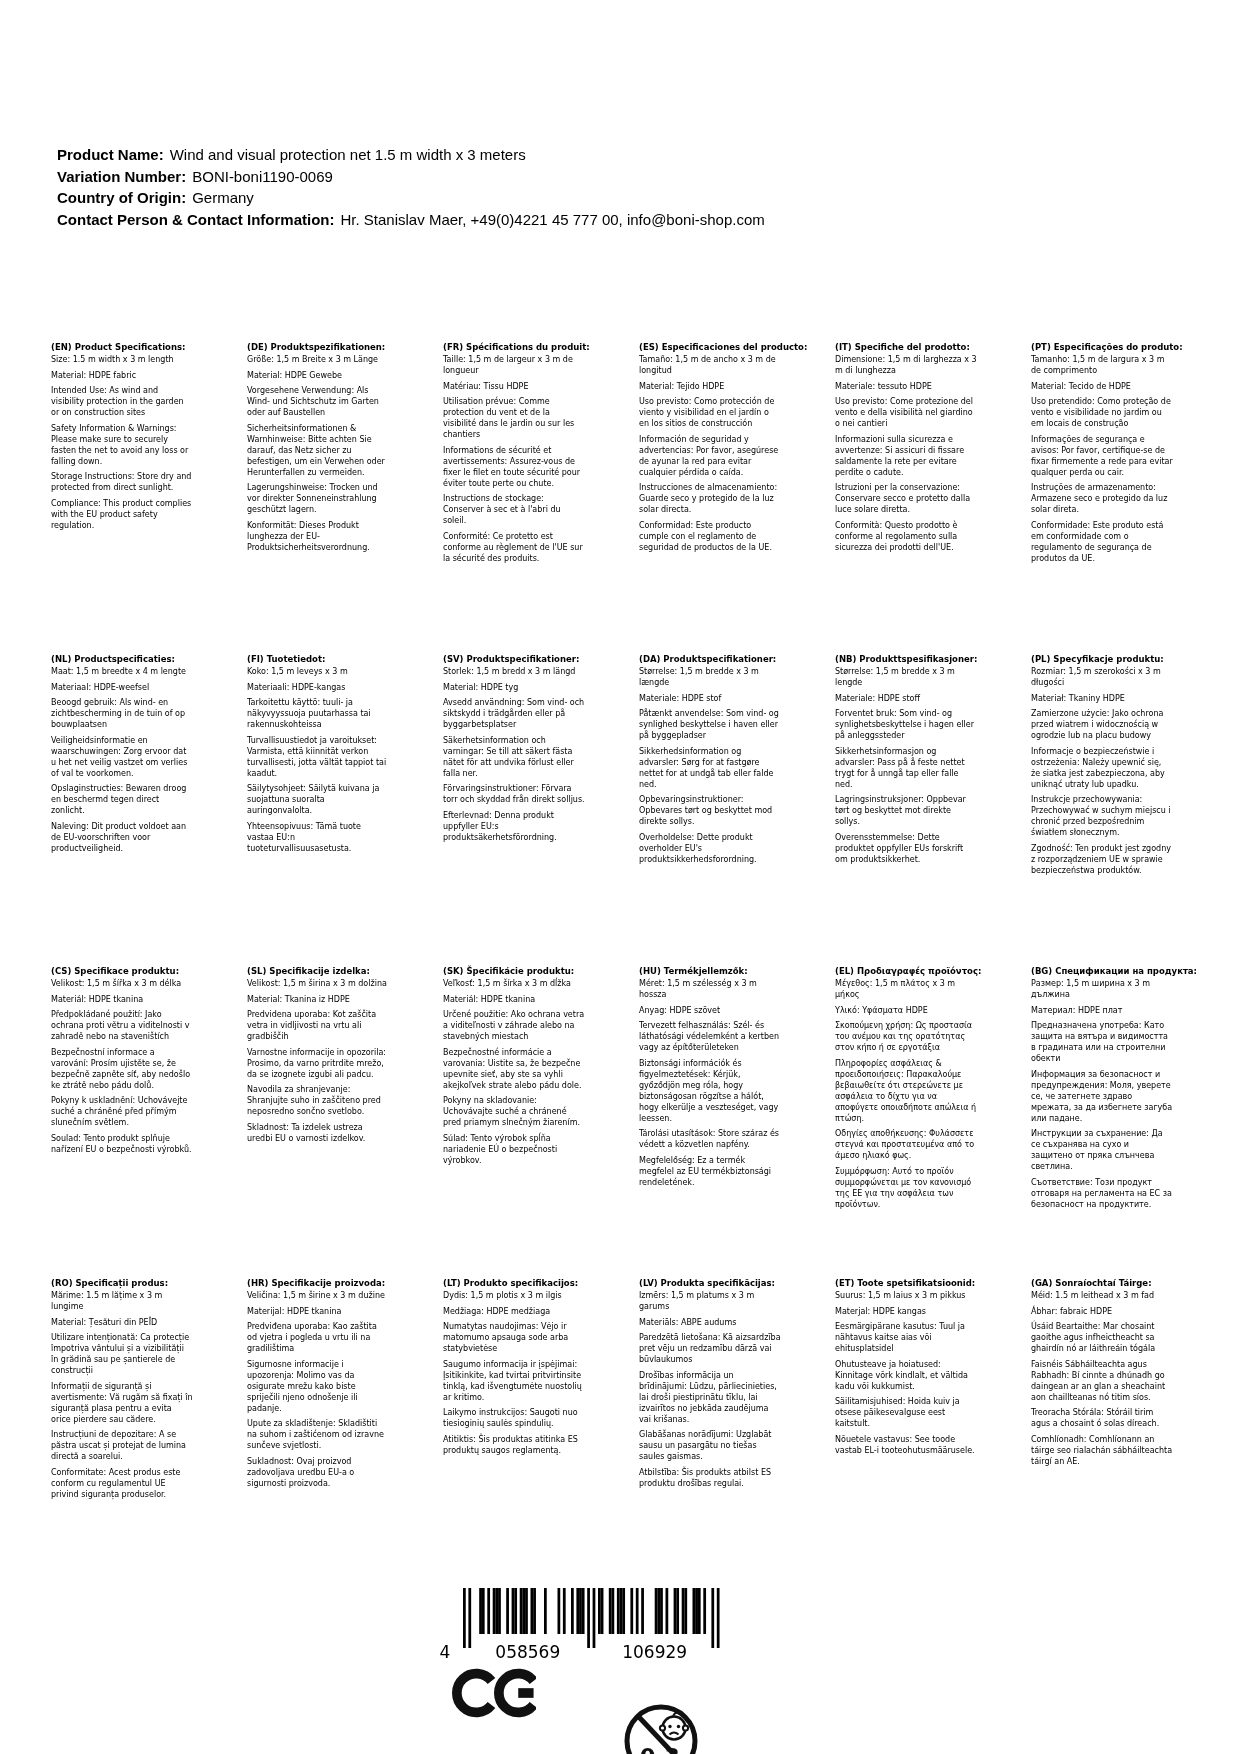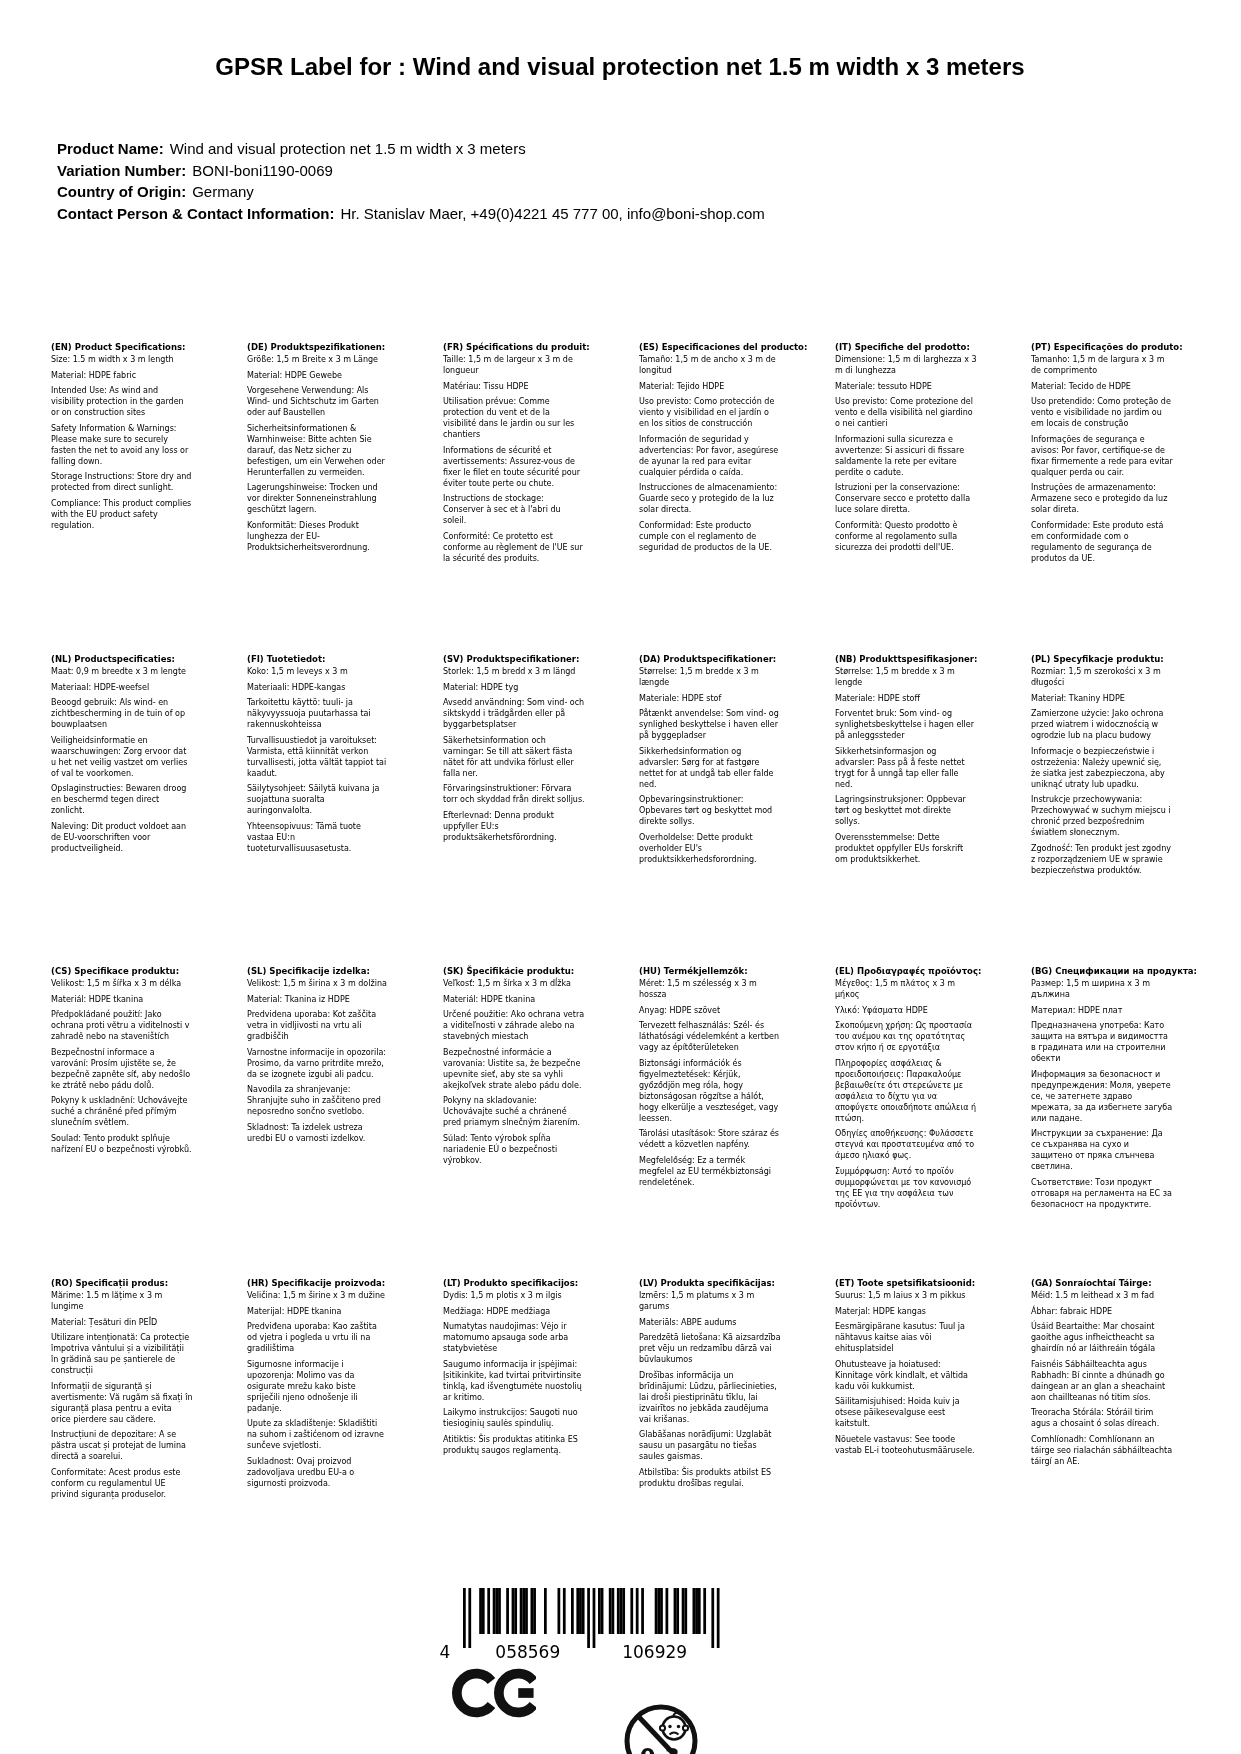--- a/index.html
+++ b/index.html
@@ -8,21 +8,21 @@
     position:relative; width:1241px; height:1754px; margin:0 auto;
     background:#fff; color:#000; overflow:hidden;
     font-family:"DejaVu Sans", sans-serif;
   }
   .title {
     position:absolute; top:50px; left:120px; width:1000px;
     text-align:center; font-family:"Liberation Sans", sans-serif;
     font-weight:bold; font-size:24px; line-height:33px; color:#000;
   }
   .product-info {
-    position:absolute; top:138px; left:57px; width:1100px;
+    position:absolute; top:144px; left:57px; width:1100px;
     font-family:"Liberation Sans", sans-serif; font-size:15px; line-height:21.7px;
   }
   .info-label { font-weight:bold; }
   .info-value { margin-left:6px; }
   .spec-grid {
     position:absolute; top:342px; left:51px; width:1178px;
     display:grid; grid-template-columns:repeat(6, 196px); grid-auto-rows:312px;
   }
   .spec-block {
     width:196px; padding-right:54px;
@@ -36,21 +36,20 @@
   .barcode { position:absolute; left:437px; top:1586px; }
   .ce-mark { position:absolute; left:452px; top:1662px; }
   .age-warning { position:absolute; left:622px; top:1702px; }
   svg text { font-family:"DejaVu Sans", sans-serif; }
 </style>
 </head>
 <body>
 
 <div class="page">
 
-  <h1 class="title">GPSR Label for : Wind and visual protection net 1.5 m width x 3 meters</h1>
 
   <div class="product-info" id="product-info">
   <div class="info-row">
     <span class="info-label">Product Name:</span><span class="info-value">Wind and visual protection net 1.5 m width x 3 meters</span>
   </div>
 
 
   <div class="info-row">
     <span class="info-label">Variation Number:</span><span class="info-value">BONI-boni1190-0069</span>
   </div>
@@ -121,21 +120,21 @@
   <p>Tamanho: 1,5 m de largura x 3 m de comprimento</p>
         <p>Material: Tecido de HDPE</p>
         <p>Uso pretendido: Como proteção de vento e visibilidade no jardim ou em locais de construção</p>
         <p>Informações de segurança e avisos: Por favor, certifique-se de fixar firmemente a rede para evitar qualquer perda ou cair.</p>
         <p>Instruções de armazenamento: Armazene seco e protegido da luz solar direta.</p>
         <p>Conformidade: Este produto está em conformidade com o regulamento de segurança de produtos da UE.</p>
       </div>
 
   <div class="spec-block">
     <div class="spec-heading">(NL) Productspecificaties:</div>
-  <p>Maat: 0,9 m breedte x 3 m lengte</p>
+  <p>Maat: 1,5 m breedte x 4 m lengte</p>
         <p>Materiaal: HDPE-weefsel</p>
         <p>Beoogd gebruik: Als wind- en zichtbescherming in de tuin of op bouwplaatsen</p>
         <p>Veiligheidsinformatie en waarschuwingen: Zorg ervoor dat u het net veilig vastzet om verlies of val te voorkomen.</p>
         <p>Opslaginstructies: Bewaren droog en beschermd tegen direct zonlicht.</p>
         <p>Naleving: Dit product voldoet aan de EU-voorschriften voor productveiligheid.</p>
       </div>
 
   <div class="spec-block">
     <div class="spec-heading">(FI) Tuotetiedot:</div>
   <p>Koko: 1,5 m leveys x 3 m</p>

